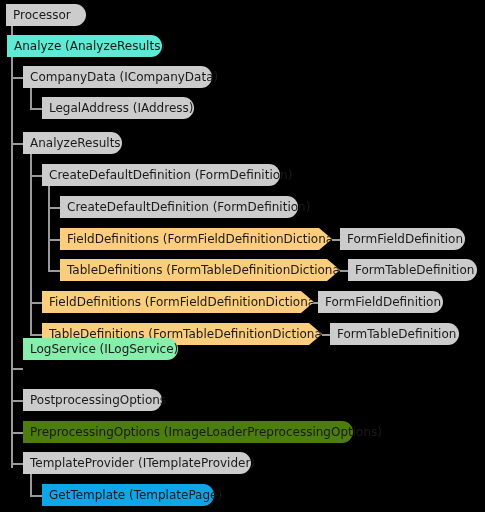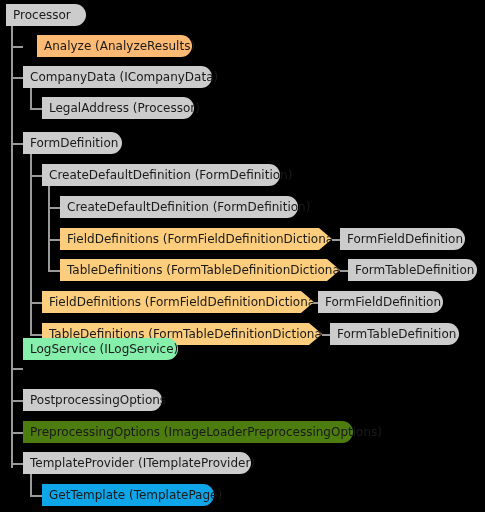--- a/index.html
+++ b/index.html
@@ -78,31 +78,31 @@
       <div class="conn-h" style="left: 30px; top: 495px; background: rgb(154, 154, 154); width: 12px;"></div>
       <div class="conn-h" style="left: 332px; top: 239px; background: rgb(154, 154, 154); width: 10px;"></div>
       <div class="conn-h" style="left: 340px; top: 270px; background: rgb(154, 154, 154); width: 10px;"></div>
       <div class="conn-h" style="left: 310px; top: 302px; background: rgb(154, 154, 154); width: 10px;"></div>
       <div class="conn-h" style="left: 322px; top: 334px; background: rgb(154, 154, 154); width: 10px;"></div>
     </div>
   <div id="node-layer">
       <div class="node grey" style="left: 6px; top: 4px; width: 80px; background: rgb(204, 204, 204); color: rgb(26, 26, 26);">
         <span class="label">Processor</span>
       </div>
-      <div class="node grey" style="left: 37px; top: 35px; width: 155px; background: #fdba74; color: rgb(26, 26, 26);">
+      <div class="node grey" style="left: 7px; top: 35px; width: 155px; background: #5eead4; color: rgb(26, 26, 26);">
         <span class="label">Analyze (AnalyzeResults)</span>
       </div>
       <div class="node grey" style="left: 23px; top: 66px; width: 189px; background: rgb(204, 204, 204); color: rgb(26, 26, 26);">
         <span class="label">CompanyData (ICompanyData)</span>
       </div>
       <div class="node grey" style="left: 42px; top: 97px; width: 152px; background: rgb(204, 204, 204); color: rgb(26, 26, 26);">
-        <span class="label">LegalAddress (Processor)</span>
+        <span class="label">LegalAddress (IAddress)</span>
       </div>
       <div class="node grey" style="left: 23px; top: 132px; width: 99px; background: rgb(204, 204, 204); color: rgb(26, 26, 26);">
-        <span class="label">FormDefinition</span>
+        <span class="label">AnalyzeResults</span>
       </div>
       <div class="node grey" style="left: 42px; top: 164px; width: 238px; background: rgb(204, 204, 204); color: rgb(26, 26, 26);">
         <span class="label">CreateDefaultDefinition (FormDefinition)</span>
       </div>
       <div class="node grey" style="left: 60px; top: 196px; width: 238px; background: rgb(204, 204, 204); color: rgb(26, 26, 26);">
         <span class="label">CreateDefaultDefinition (FormDefinition)</span>
       </div>
       <div class="node orange" style="left: 60px; top: 228px; width: 272px; background: rgb(251, 205, 125); color: rgb(26, 26, 26);">
         <span class="label">FieldDefinitions (FormFieldDefinitionDictionary)</span>
       </div>

